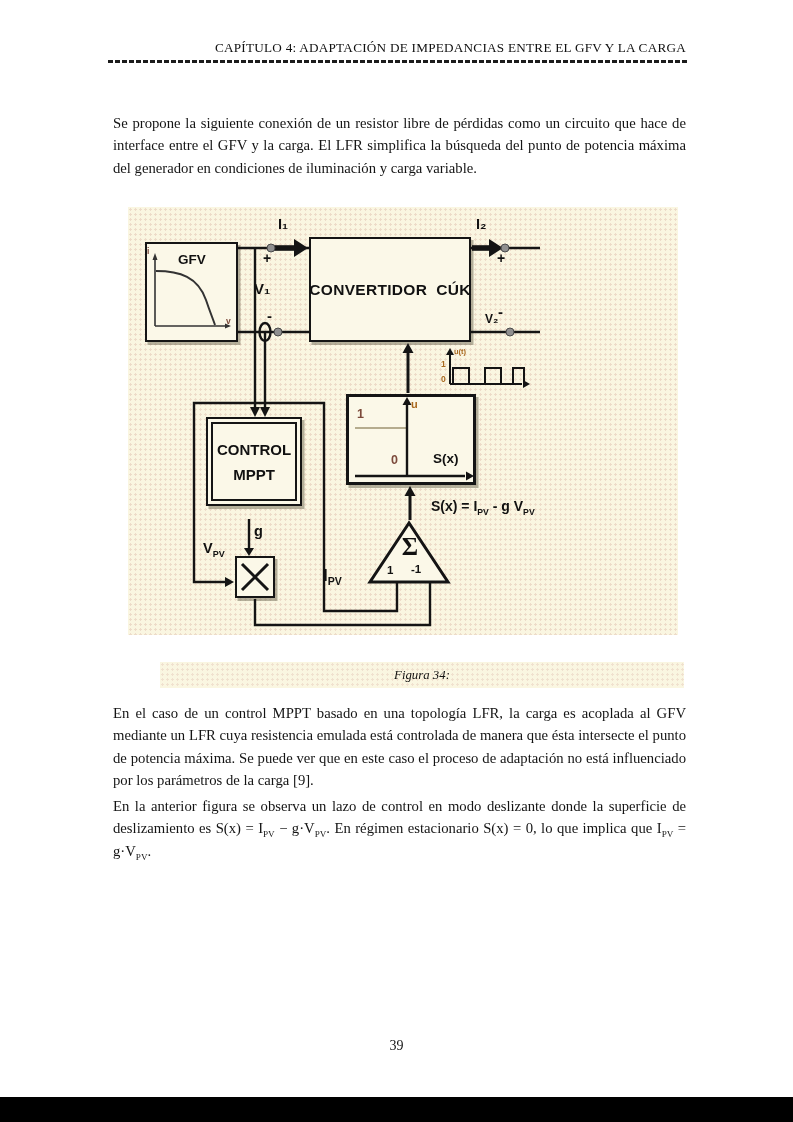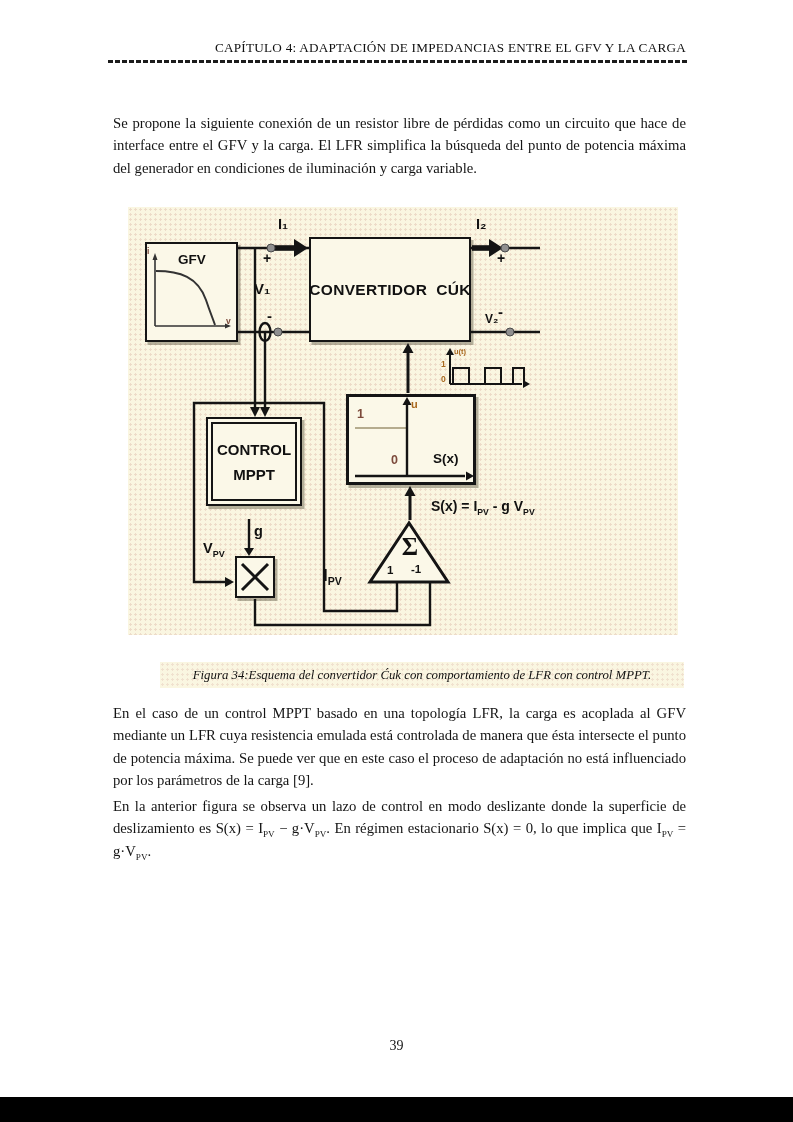--- a/index.html
+++ b/index.html
@@ -156,20 +156,19 @@
   <div class="fig-label maroon" style="left:263px;top:247px;font-size:12.5px;">0</div>
   <div class="fig-label orange" style="left:283px;top:192px;font-size:11px;">u</div>
   <div class="fig-label" style="left:305px;top:245px;font-size:13.5px;">S(x)</div>
   <div class="fig-label orange" style="left:326px;top:141px;font-size:7.5px;">u(t)</div>
   <div class="fig-label orange" style="left:313px;top:153px;font-size:8.5px;">1</div>
   <div class="fig-label orange" style="left:313px;top:168px;font-size:8.5px;">0</div>
 </div>
 
 <div class="caption-band">
     <span class="b i">Figura 34: </span>
-    <span class="i">Esquema del convertidor Ćuk con comportamiento de LFR con control MPPT.</span>
   </div>
 
 <p class="para p2">En el caso de un control MPPT basado en una topología LFR, la carga es acoplada al GFV mediante un LFR cuya resistencia emulada está controlada de manera que ésta intersecte el punto de potencia máxima. Se puede ver que en este caso el proceso de adaptación no está influenciado por los parámetros de la carga [9].</p>
 <p class="para p3"><span>En la anterior figura se observa un lazo de control en modo deslizante donde la superficie de deslizamiento es S(x) = I</span><sub>PV</sub><span> − g·V</span><sub>PV</sub><span>. En régimen estacionario S(x) = 0, lo que implica que I</span><sub>PV</sub><span> = g·V</span><sub>PV</sub><span>.</span></p>
 
 <div class="page-number">39</div>
 <div class="bottom-band"></div>
 
 </body></html>

